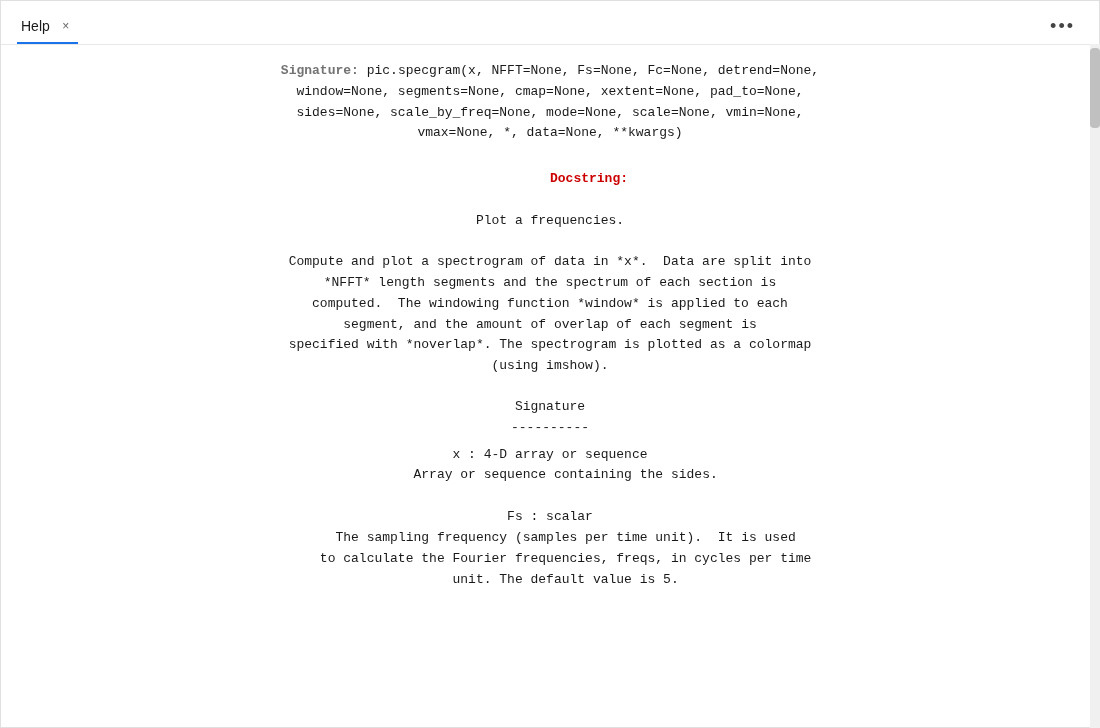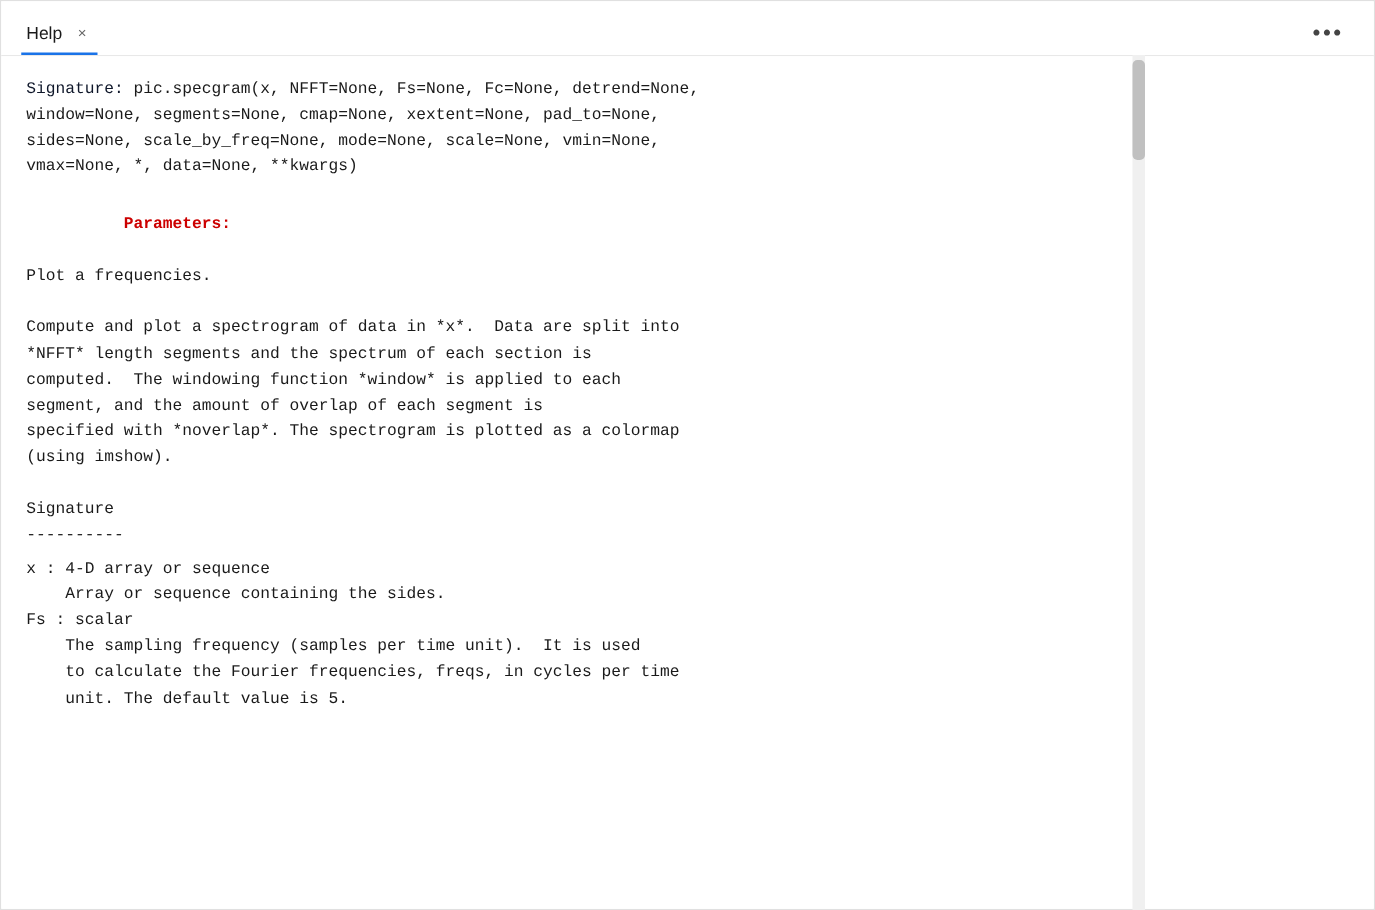--- a/index.html
+++ b/index.html
@@ -83,22 +83,22 @@
       overflow-y: auto;
       padding: 16px 20px 20px 20px;
       font-family: 'Courier New', Courier, monospace;
       font-size: 13px;
       line-height: 1.6;
       color: #1a1a1a;
       background: #ffffff;
     }
 
     .signature-label {
-      color: #0f172a;
-      font-weight: normal;
+      color: #737373;
+      font-weight: bold;
     }
 
     .docstring-label {
       color: #cc0000;
       font-weight: bold;
     }
 
     .code-block {
       white-space: pre-wrap;
       word-break: break-all;
@@ -117,22 +117,23 @@
       width: 10px;
       height: 80px;
       background: #c0c0c0;
       border-radius: 4px;
       position: absolute;
       top: 4px;
     }
 
     .window-wrapper {
       position: relative;
-      width: 916px;
+      width: 1100px;
       height: 728px;
+      text-align: center;
     }
   </style>
 </head>
 <body>
 
 <div class="window-wrapper">
   <div class="window">
 
     <div class="title-bar">
       <div class="title-bar-left">
@@ -147,40 +148,40 @@
     </div>
 
     <div class="content">
       <div class="code-block"><span class="signature-label">Signature:</span> <span>pic.specgram(x, NFFT=None, Fs=None, Fc=None, detrend=None,
 window=None, segments=None, cmap=None, xextent=None, pad_to=None,
 sides=None, scale_by_freq=None, mode=None, scale=None, vmin=None,
 vmax=None, *, data=None, **kwargs)</span></div>
 
       <div style="margin-top: 4px;">
         <div class="code-block">
-          <span class="docstring-label">Parameters:</span>
+          <span class="docstring-label">Docstring:</span>
         </div>
         <div class="code-block">Plot a frequencies.</div>
         <div class="code-block">
 Compute and plot a spectrogram of data in *x*.  Data are split into
 *NFFT* length segments and the spectrum of each section is
 computed.  The windowing function *window* is applied to each
 segment, and the amount of overlap of each segment is
 specified with *noverlap*. The spectrogram is plotted as a colormap
 (using imshow).</div>
       </div>
 
       <div style="margin-top: 20px;">
         <div class="code-block">Signature</div>
         <div class="code-block">----------</div>
         <div style="margin-top: 6px;">
           <div class="code-block">x : 4-D array or sequence</div>
           <div class="code-block">    Array or sequence containing the sides.</div>
         </div>
-        <div style="margin-top: 0;">
+        <div style="margin-top: 21px;">
           <div class="code-block">Fs : scalar</div>
           <div class="code-block">    The sampling frequency (samples per time unit).  It is used
     to calculate the Fourier frequencies, freqs, in cycles per time
     unit. The default value is 5.</div>
         </div>
       </div>
     </div>
   </div>
 
   <div class="scrollbar">

